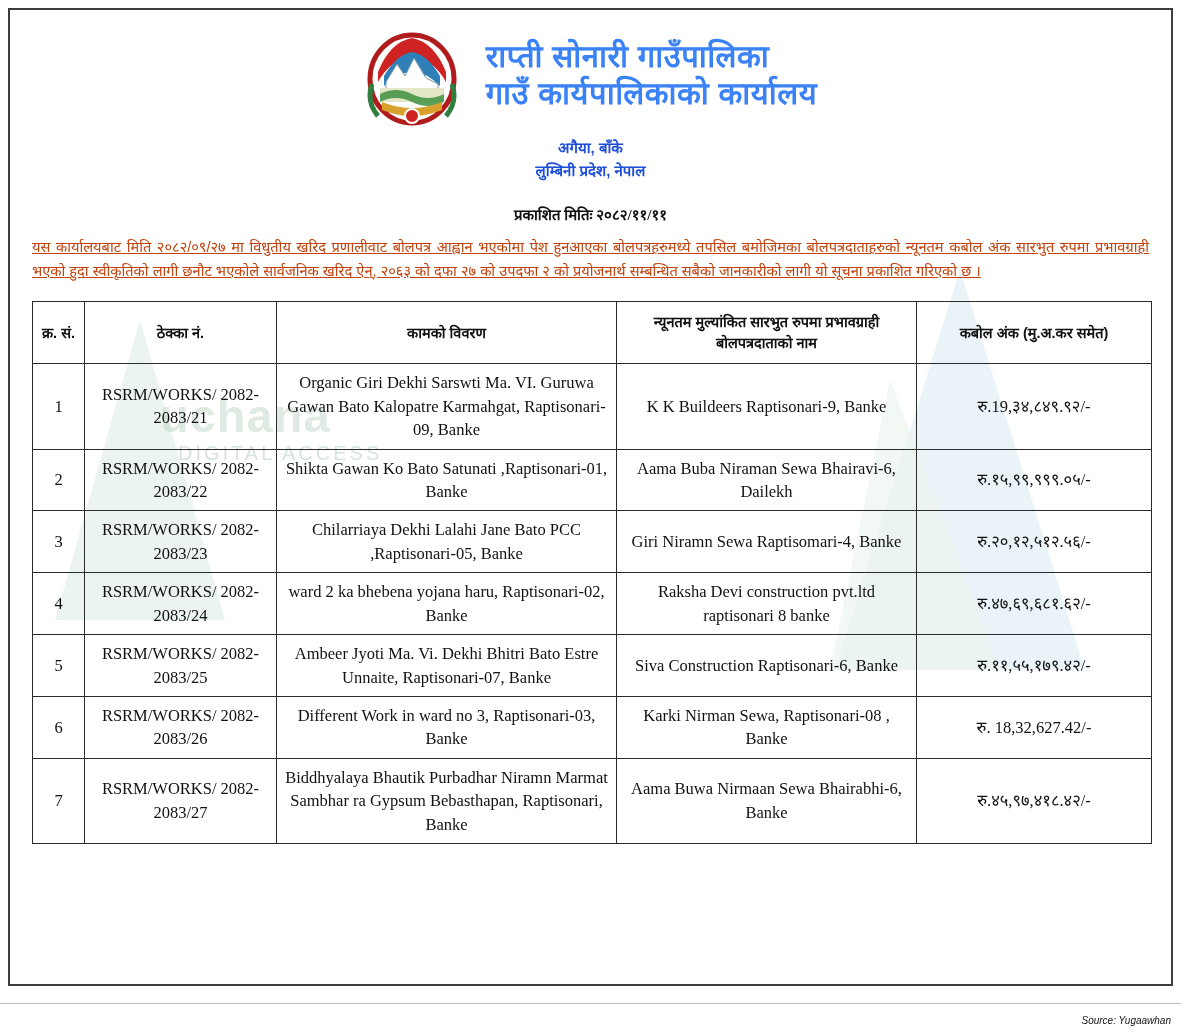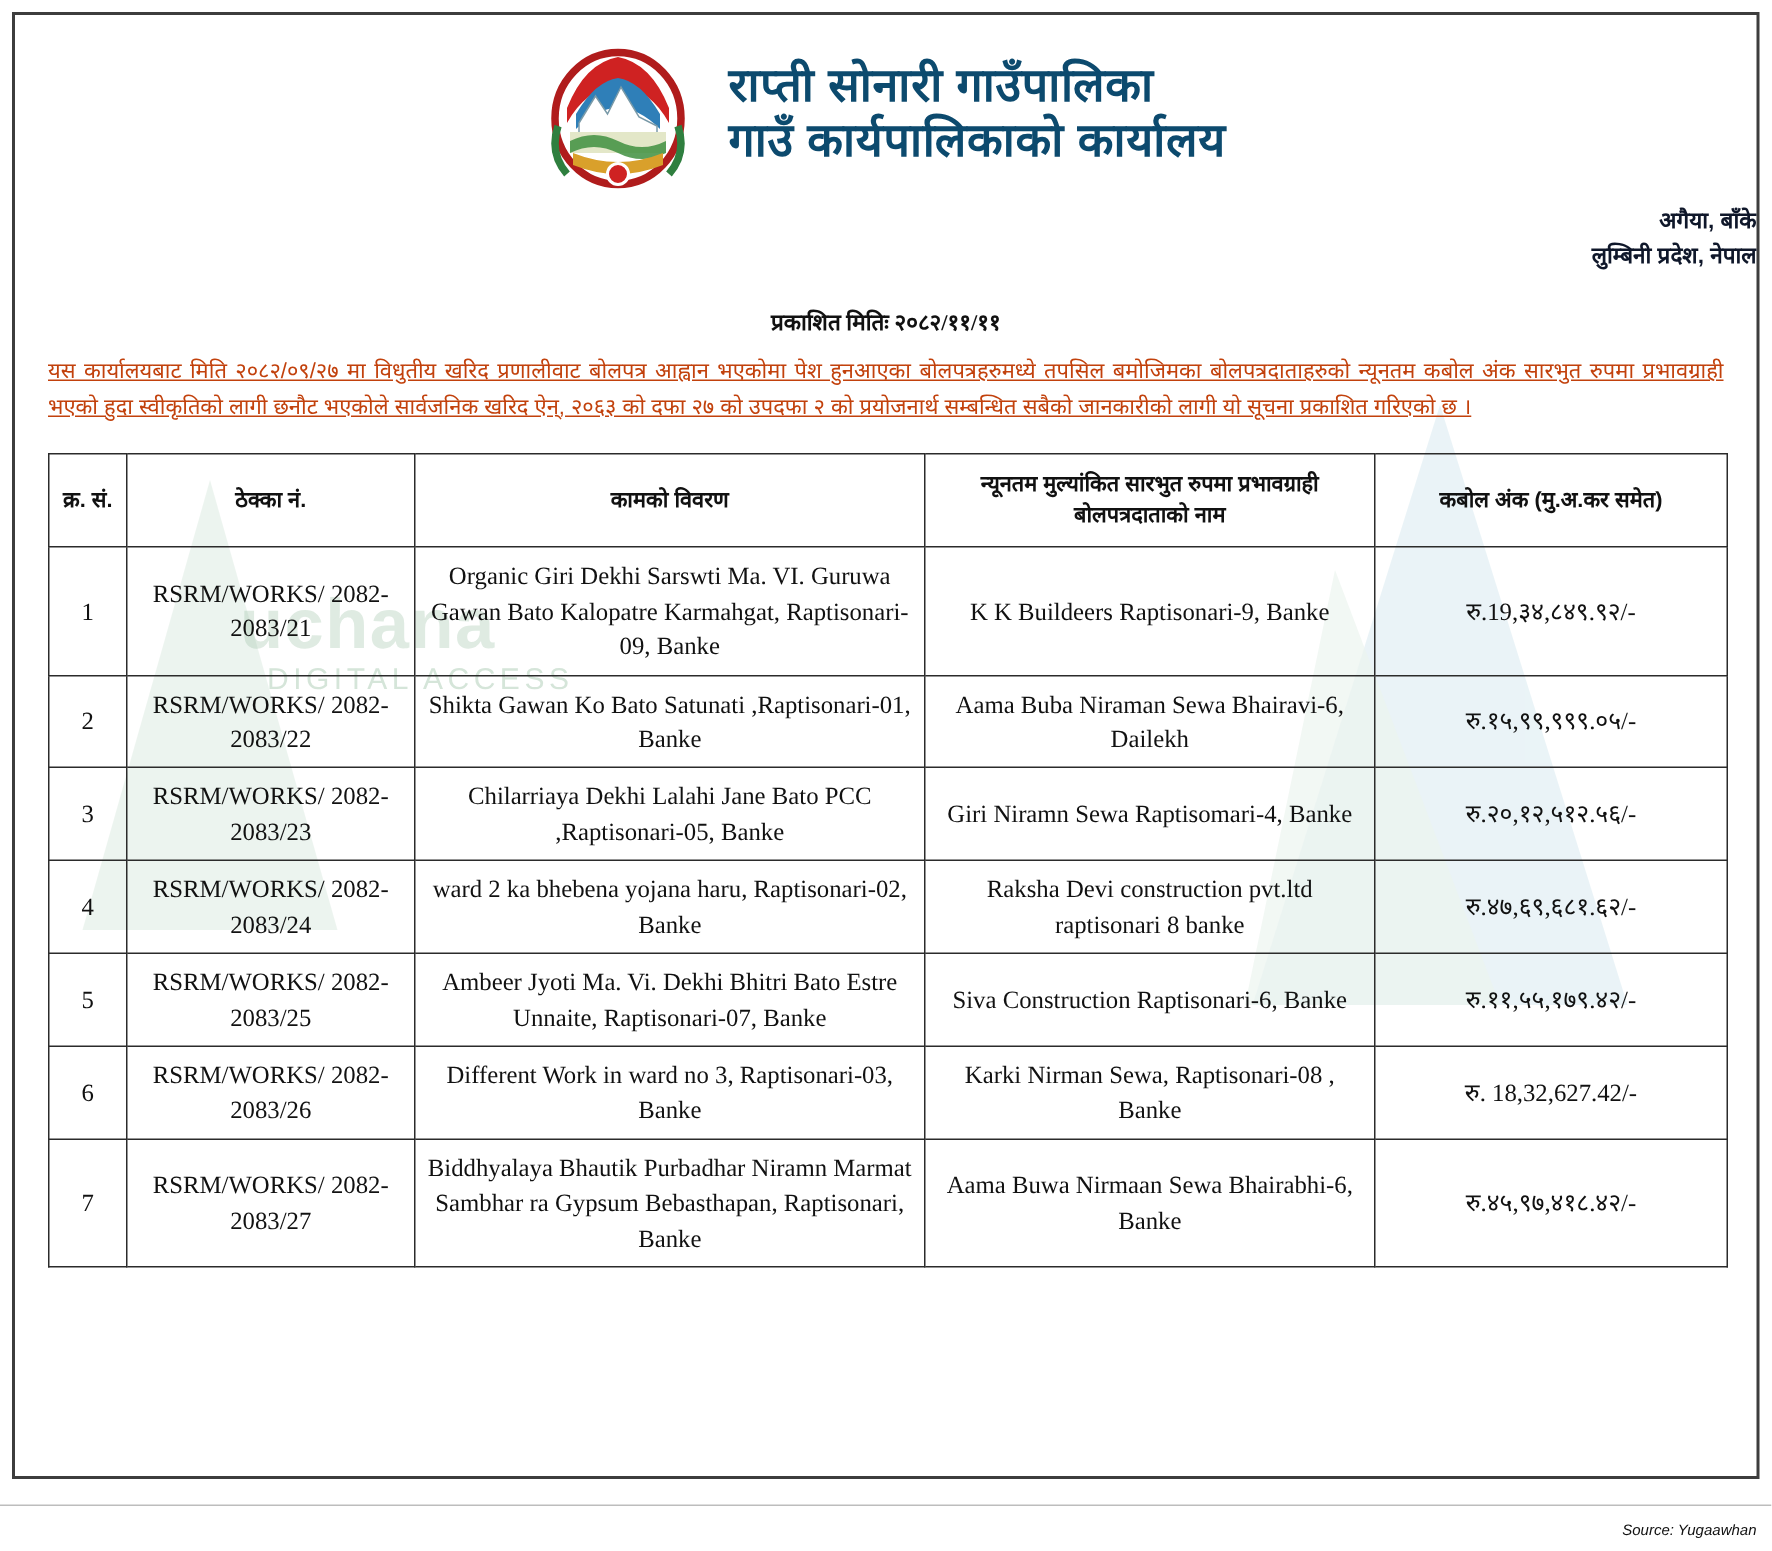--- a/index.html
+++ b/index.html
@@ -83,34 +83,33 @@
     height: 104px;
     position: relative;
     flex: 0 0 auto;
   }
   .org-titles {
     text-align: left;
   }
   .org-line1, .org-line2 {
     font-family: "Liberation Sans", sans-serif;
     font-weight: bold;
-    color: #0c4a6e;
+    color: #3b82f6;
     line-height: 1.18;
     letter-spacing: 0.5px;
   }
   .org-line1 { font-size: 31px; }
   .org-line2 { font-size: 31px; }
   .org-addr {
     font-family: "Liberation Sans", sans-serif;
     font-size: 15px;
     font-weight: bold;
-    color: #0f172a;
+    color: #1d4ed8;
     margin-top: 9px;
     line-height: 1.5;
-    text-align: right;
   }
 
   .title-band {
     position: relative;
     z-index: 2;
     background: #1c1c1c;
     color: #ffffff;
     text-align: center;
     padding: 11px 0 13px 0;
     margin-top: 8px;

